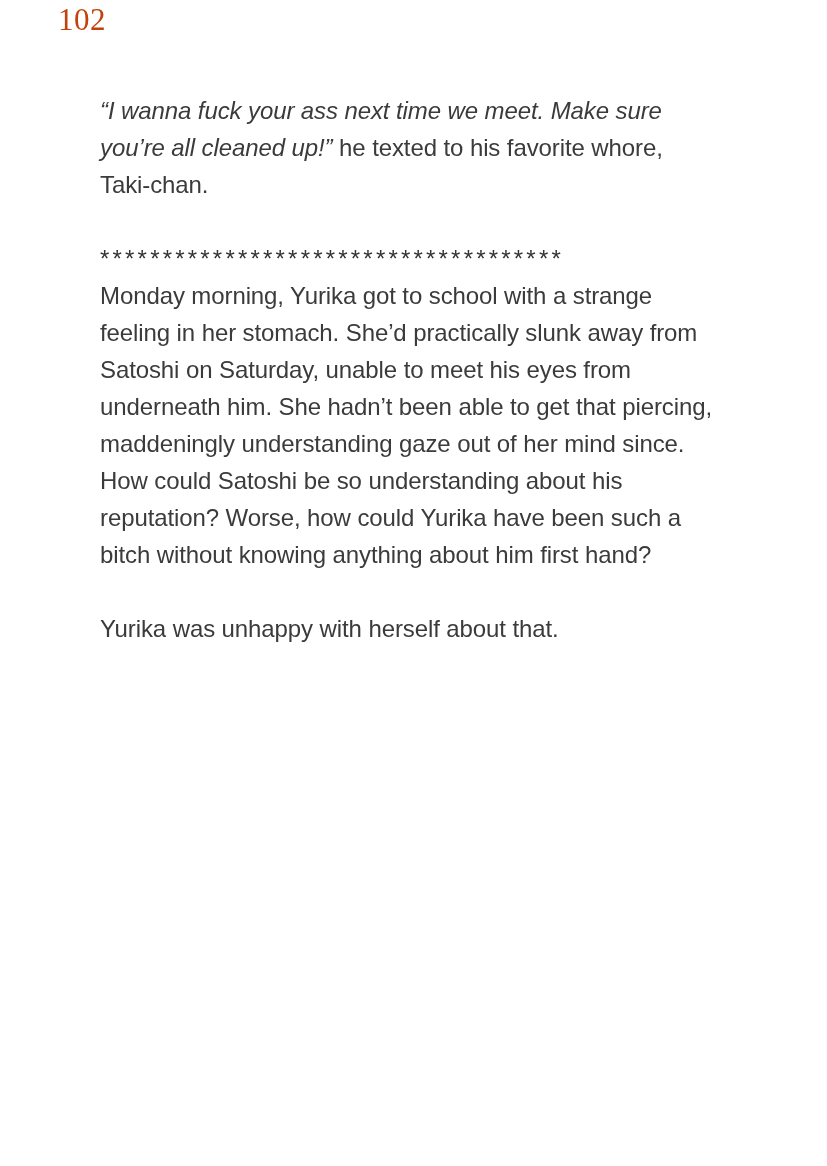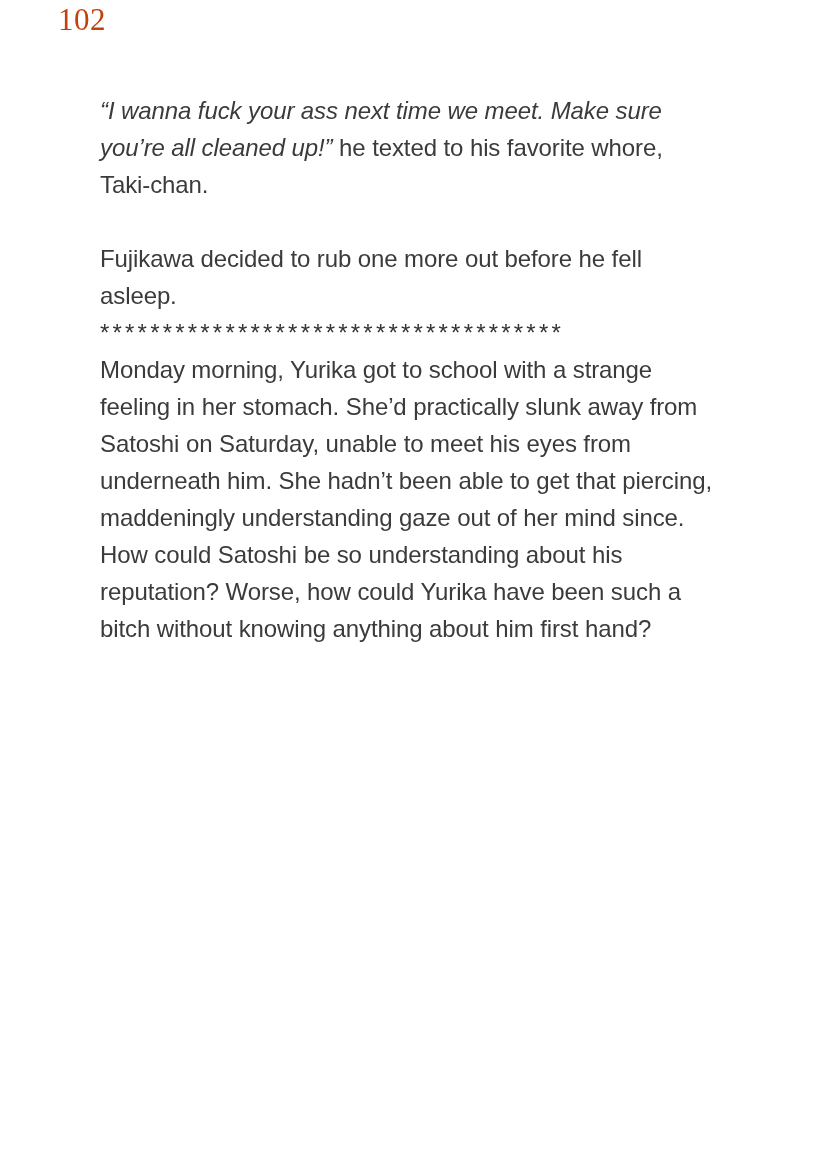--- a/index.html
+++ b/index.html
@@ -60,22 +60,22 @@
 
 <div class="page">
 
   <div class="page-number">102</div>
 
   <div class="text-block">
 
     <p><span class="italic">“I wanna fuck your ass next time we meet. Make sure you’re all cleaned up!”</span><span> he texted to his favorite whore, Taki-chan.</span></p>
 
 
-    <p class="tight">Fujikawa decided to rub one more out before he fell asleep.</p>
 
     <p class="separator tight">*************************************</p>
 
     <p>Monday morning, Yurika got to school with a strange feeling in her stomach. She’d practically slunk away from Satoshi on Saturday, unable to meet his eyes from underneath him. She hadn’t been able to get that piercing, maddeningly understanding gaze out of her mind since. How could Satoshi be so understanding about his reputation? Worse, how could Yurika have been such a bitch without knowing anything about him first hand?</p>
 
+    <p class="tight">Yurika was unhappy with herself about that.</p>
 
   </div>
 
 </div>
 
 </body></html>

